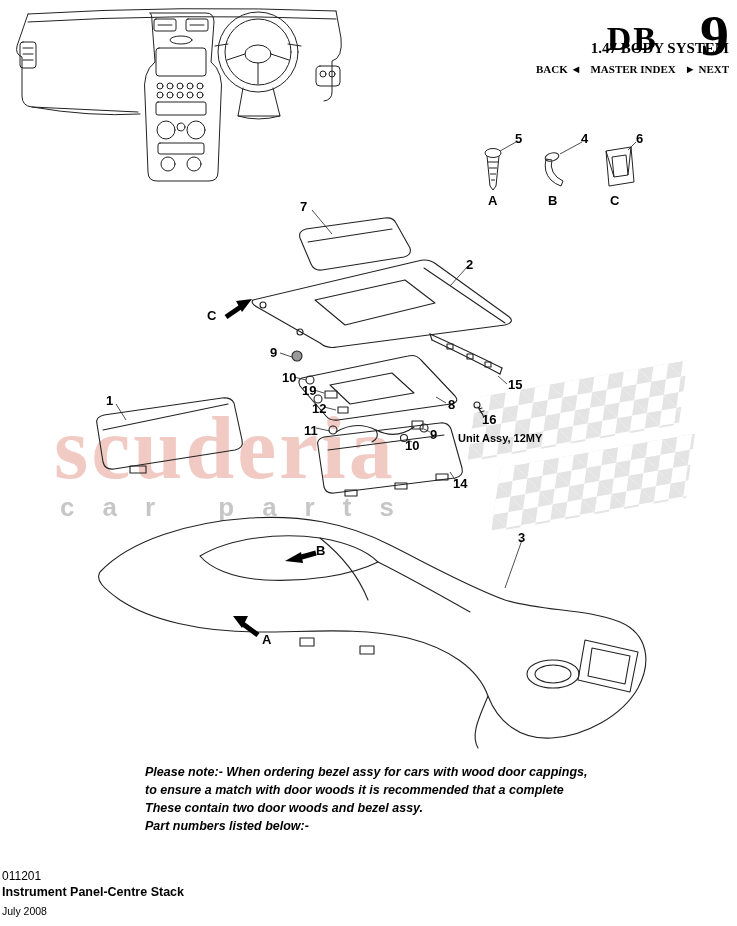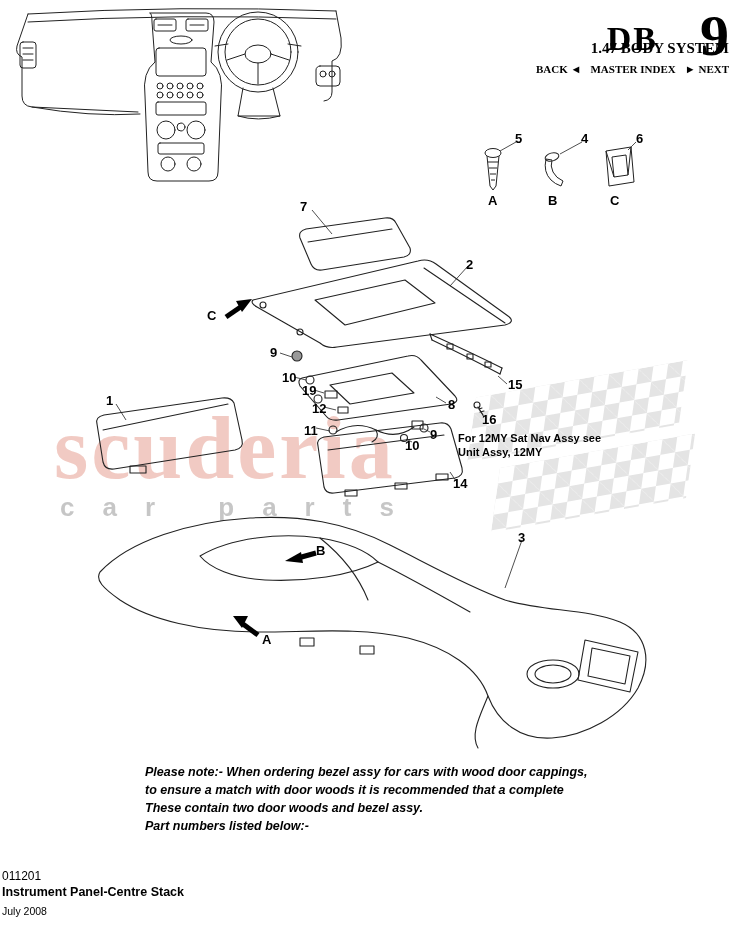--- a/index.html
+++ b/index.html
@@ -249,21 +249,20 @@
   <span class="callout" style="left:405px;top:438px">10</span>
   <span class="callout" style="left:453px;top:476px">14</span>
   <span class="callout" style="left:106px;top:393px">1</span>
   <span class="callout" style="left:518px;top:530px">3</span>
 
   <span class="callout" style="left:207px;top:308px">C</span>
   <span class="callout" style="left:316px;top:543px">B</span>
   <span class="callout" style="left:262px;top:632px">A</span>
 
   <div class="annotation">
-    <div>For 12MY Sat Nav Assy see</div>
     <div>Unit Assy, 12MY</div>
   </div>
 
   <div class="note">
     <div>Please note:- When ordering bezel assy for cars with wood door cappings,</div>
     <div>to ensure a match with door woods it is recommended that a complete</div>
     <div>These contain two door woods and bezel assy.</div>
     <div>Part numbers listed below:-</div>
   </div>
 

